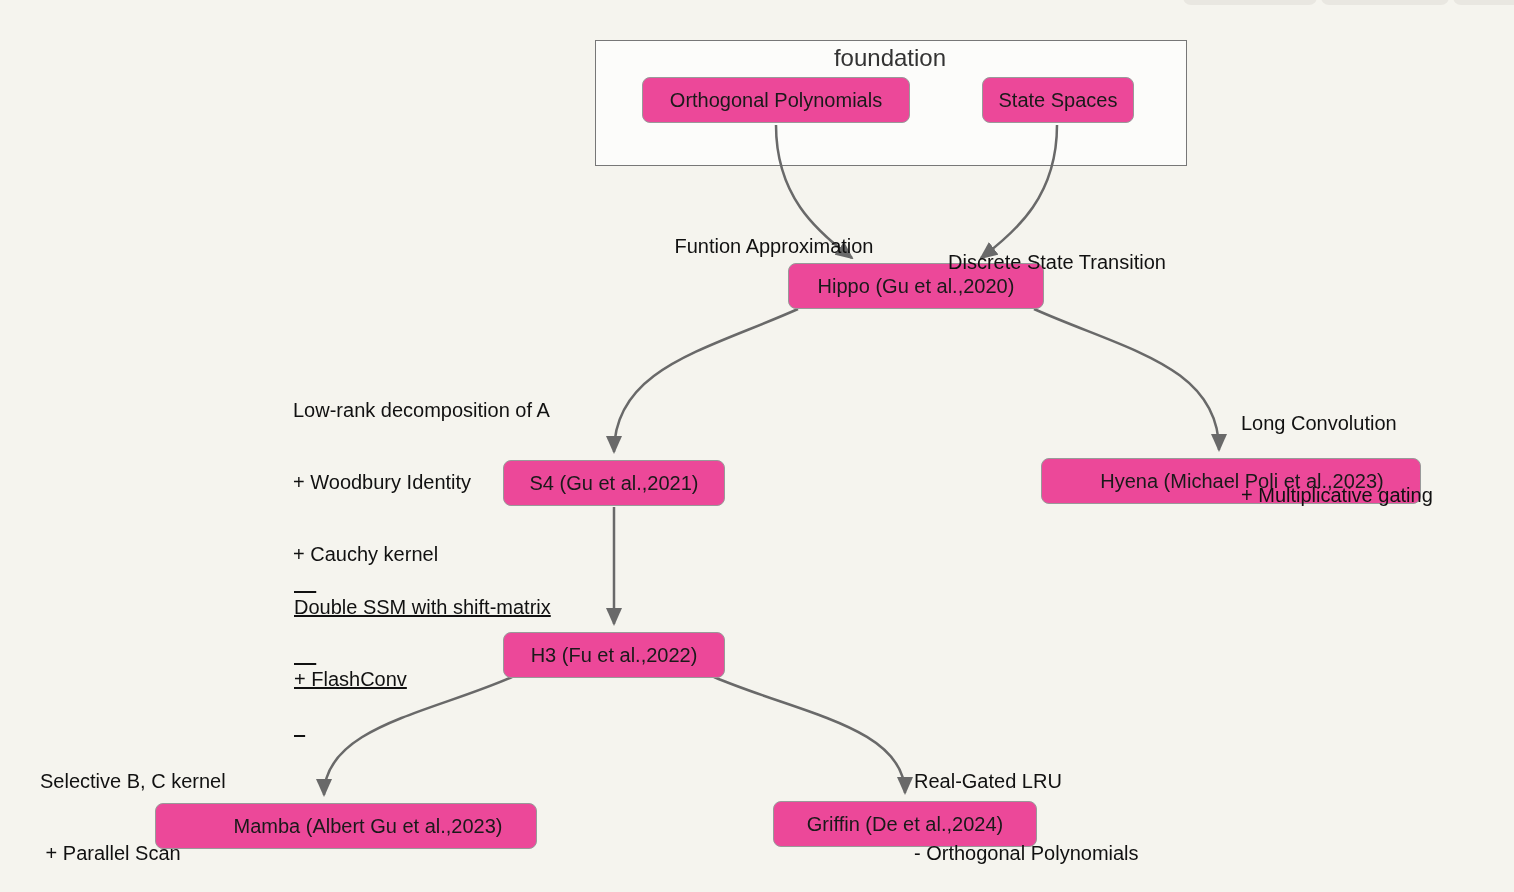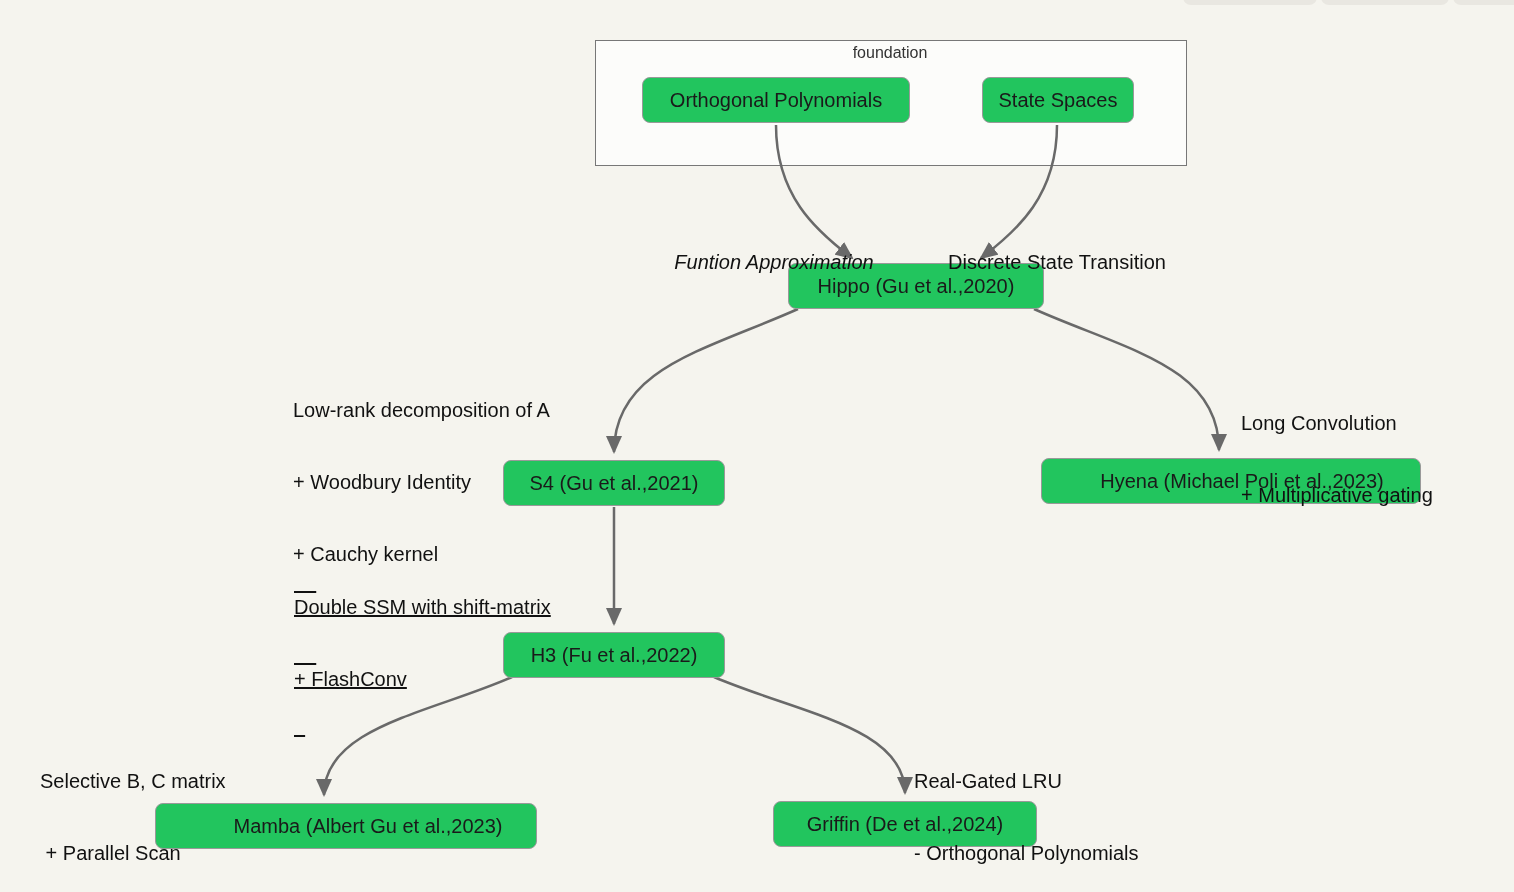--- a/index.html
+++ b/index.html
@@ -34,37 +34,37 @@
     height: 124px;
     background: #fcfcfa;
     border: 1px solid #777777;
     z-index: 1;
   }
   .cluster-label {
     position: absolute;
     left: 890px;
     top: 44px;
     transform: translateX(-50%);
-    font-size: 16px;
+    font-size: 24px;
     color: #333333;
     z-index: 3;
     white-space: pre;
   }
   
   #edges {
     position: absolute;
     left: 0;
     top: 0;
     z-index: 2;
   }
   
   .node {
     position: absolute;
     height: 44px;
-    background: #22c55e;
+    background: #ec4899;
     border: 1px solid #999999;
     border-radius: 8px;
     display: flex;
     align-items: center;
     justify-content: center;
     font-size: 20px;
     color: #1a1a1a;
     z-index: 3;
     white-space: pre;
     box-sizing: content-box;
@@ -80,21 +80,21 @@
   
   .edge-label {
     position: absolute;
     font-size: 20px;
     line-height: 24px;
     color: #111111;
     z-index: 4;
     white-space: pre;
   }
   .edge-label.centered { transform: translateX(-50%); }
-  #lbl-op-hippo    { left: 774px;  top: 202px; font-style: italic; }
+  #lbl-op-hippo    { left: 774px;  top: 186px; }
   #lbl-ss-hippo    { left: 1057px; top: 202px; }
   #lbl-hippo-s4    { left: 293px;  top: 350px; }
   #lbl-hippo-hyena { left: 1241px; top: 363px; }
   #lbl-s4-h3       { left: 294px;  top: 547px; text-decoration: underline; }
   #lbl-h3-mamba    { left: 40px;   top: 721px; }
   #lbl-h3-griffin  { left: 914px;  top: 721px; }
 </style>
 </head>
 <body>
 
@@ -162,21 +162,21 @@
   </div>
   <div class="edge-label" id="lbl-hippo-hyena">
     <div>Long Convolution</div>
     <div>+ Multiplicative gating</div>
   </div>
   <div class="edge-label" id="lbl-s4-h3">
     <div>Double SSM with shift-matrix</div>
     <div>+ FlashConv</div>
   </div>
   <div class="edge-label" id="lbl-h3-mamba">
-    <div>Selective B, C matrix</div>
+    <div>Selective B, C kernel</div>
     <div> + Parallel Scan</div>
   </div>
   <div class="edge-label" id="lbl-h3-griffin">
     <div>Real-Gated LRU</div>
     <div>- Orthogonal Polynomials</div>
   </div>
 
 </div>
 
 </body></html>

